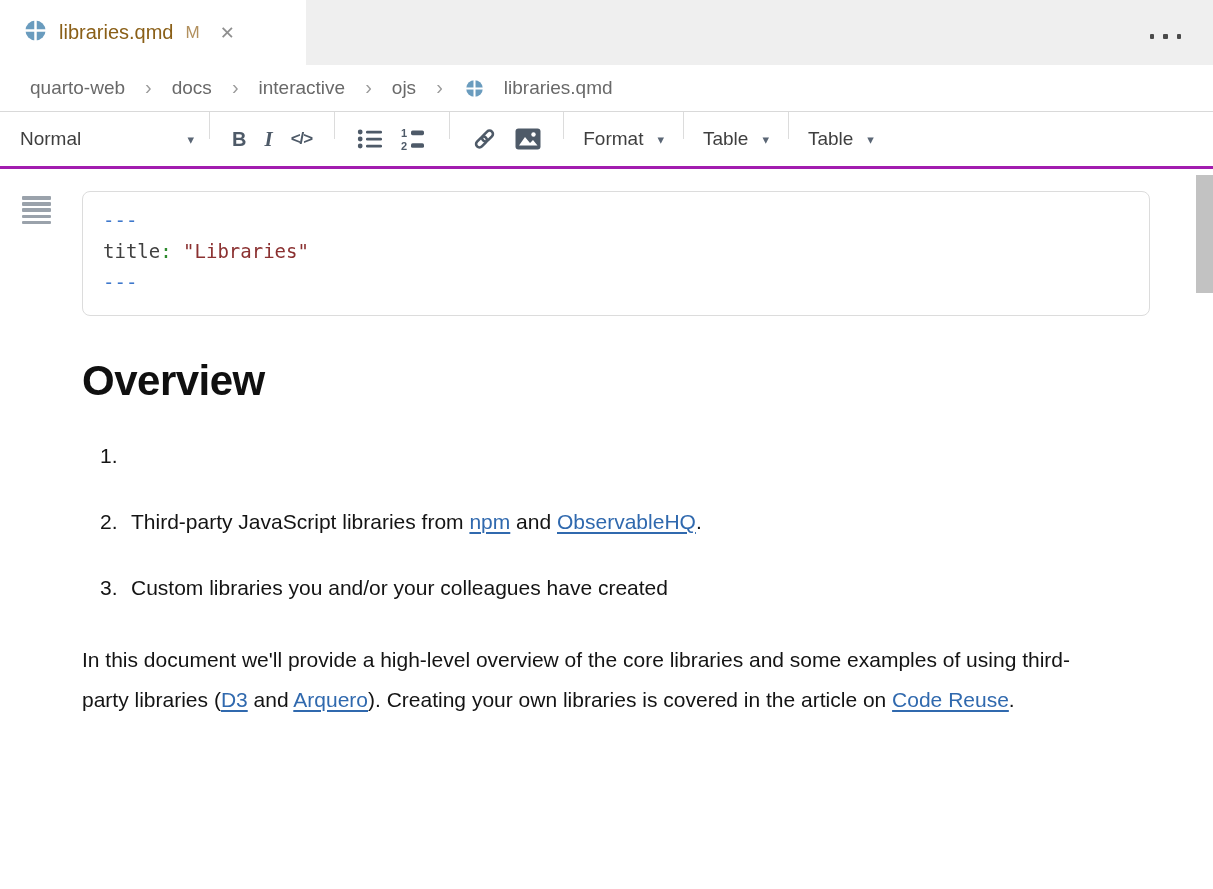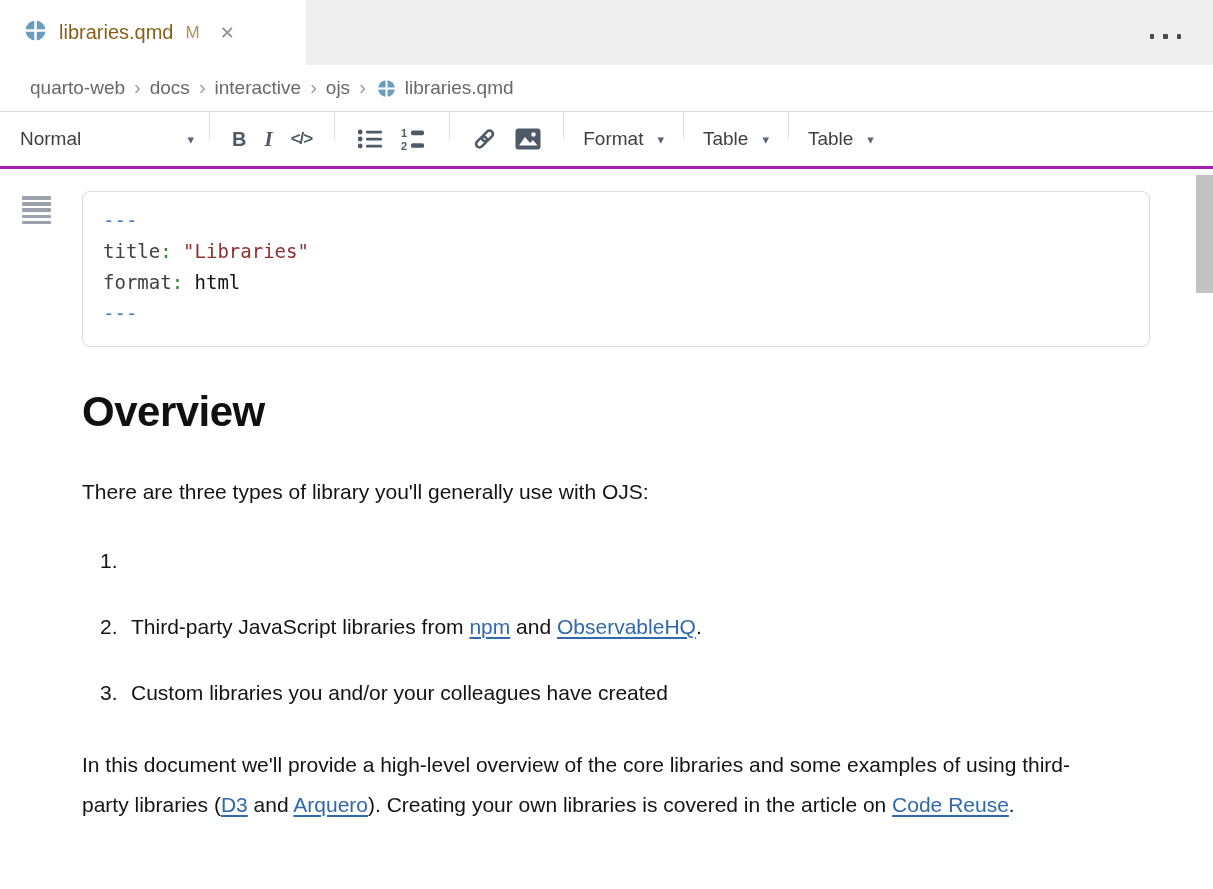--- a/index.html
+++ b/index.html
@@ -63,21 +63,21 @@
   }
 
   
   .breadcrumb {
     height: 47px;
     background: #ffffff;
     border-bottom: 1px solid #d9d9d9;
     display: flex;
     align-items: center;
     padding-left: 30px;
-    gap: 9px;
+    gap: 20px;
     font-size: 19px;
     color: #696969;
   }
   .crumb { cursor: pointer; }
   .crumb-sep {
     color: #9b9b9b;
     font-size: 20px;
     line-height: 1;
     padding-bottom: 2px;
   }
@@ -338,27 +338,25 @@
     <span class="bar"></span>
     <span class="bar"></span>
     <span class="bar"></span>
     <span class="bar"></span>
     <span class="bar"></span>
   </div>
 
   <div class="yaml-block">
       <div><span class="tok-dash">---</span></div>
       <div><span class="tok-key">title</span><span class="tok-colon">:</span><span class="tok-plain"> </span><span class="tok-string">"Libraries"</span></div>
-      <div><span class="tok-key">format</span><span class="tok-colon">:</span><span class="tok-plain"> html</span></div>
       <div><span class="tok-dash">---</span></div>
     </div>
 
   <h1 class="doc-heading">Overview</h1>
 
-  <p class="doc-para">There are three types of library you'll generally use with OJS:</p>
 
   <div class="doc-list">
     <div class="doc-list-item">
       <span class="num">1.</span>
     </div>
     <div class="doc-list-item">
       <span class="num">2.</span>
       <span class="itext"><span>Third-party JavaScript libraries from </span><a class="doc-link" href="#">npm</a><span> and </span><a class="doc-link" href="#">ObservableHQ</a><span>.</span></span>
     </div>
     <div class="doc-list-item">

